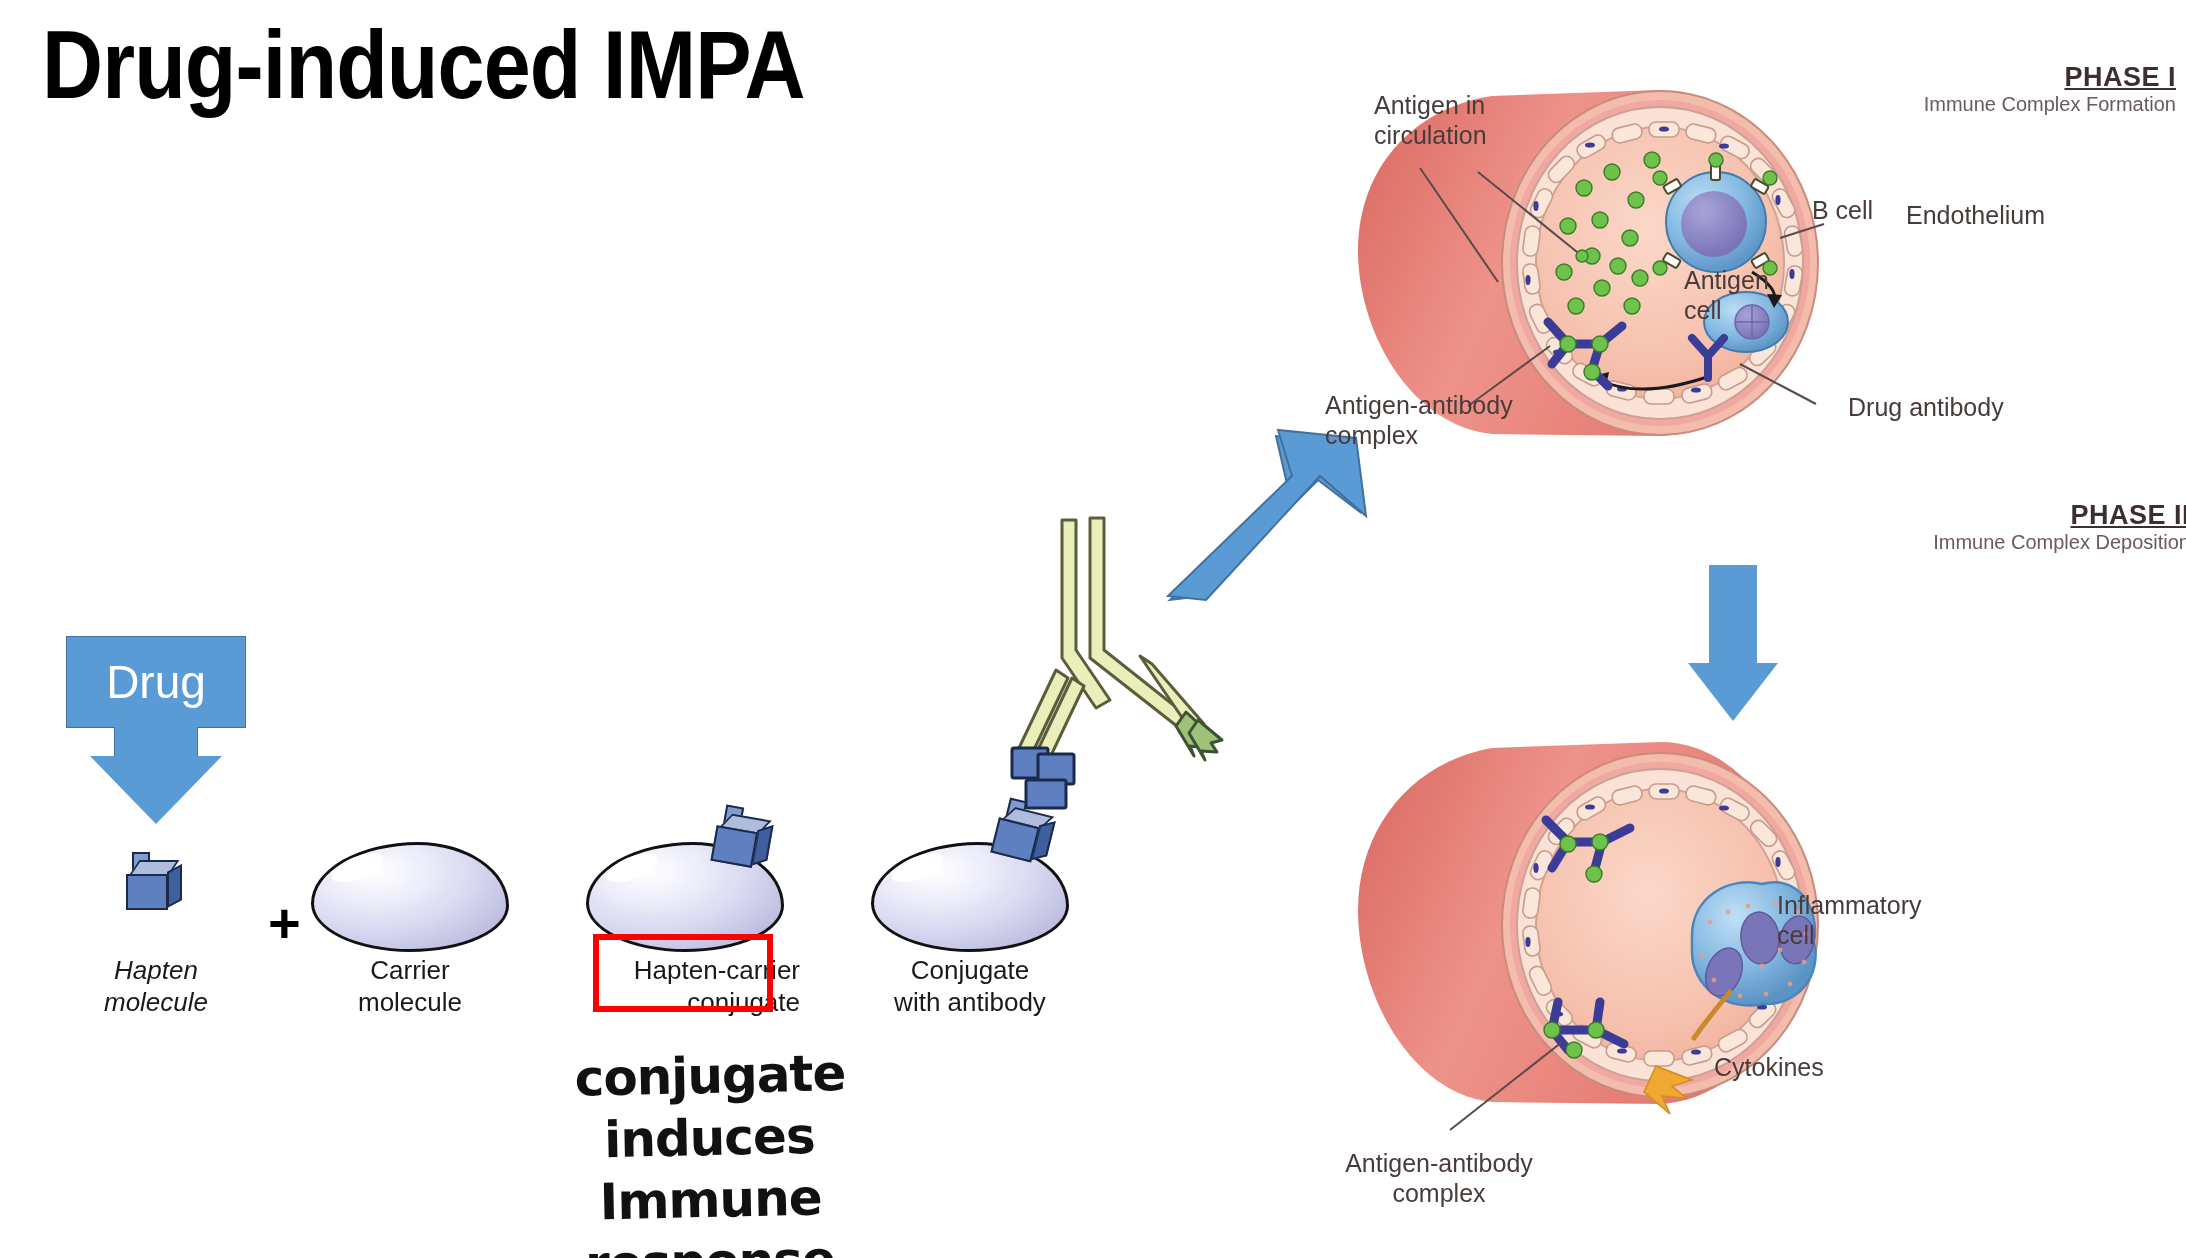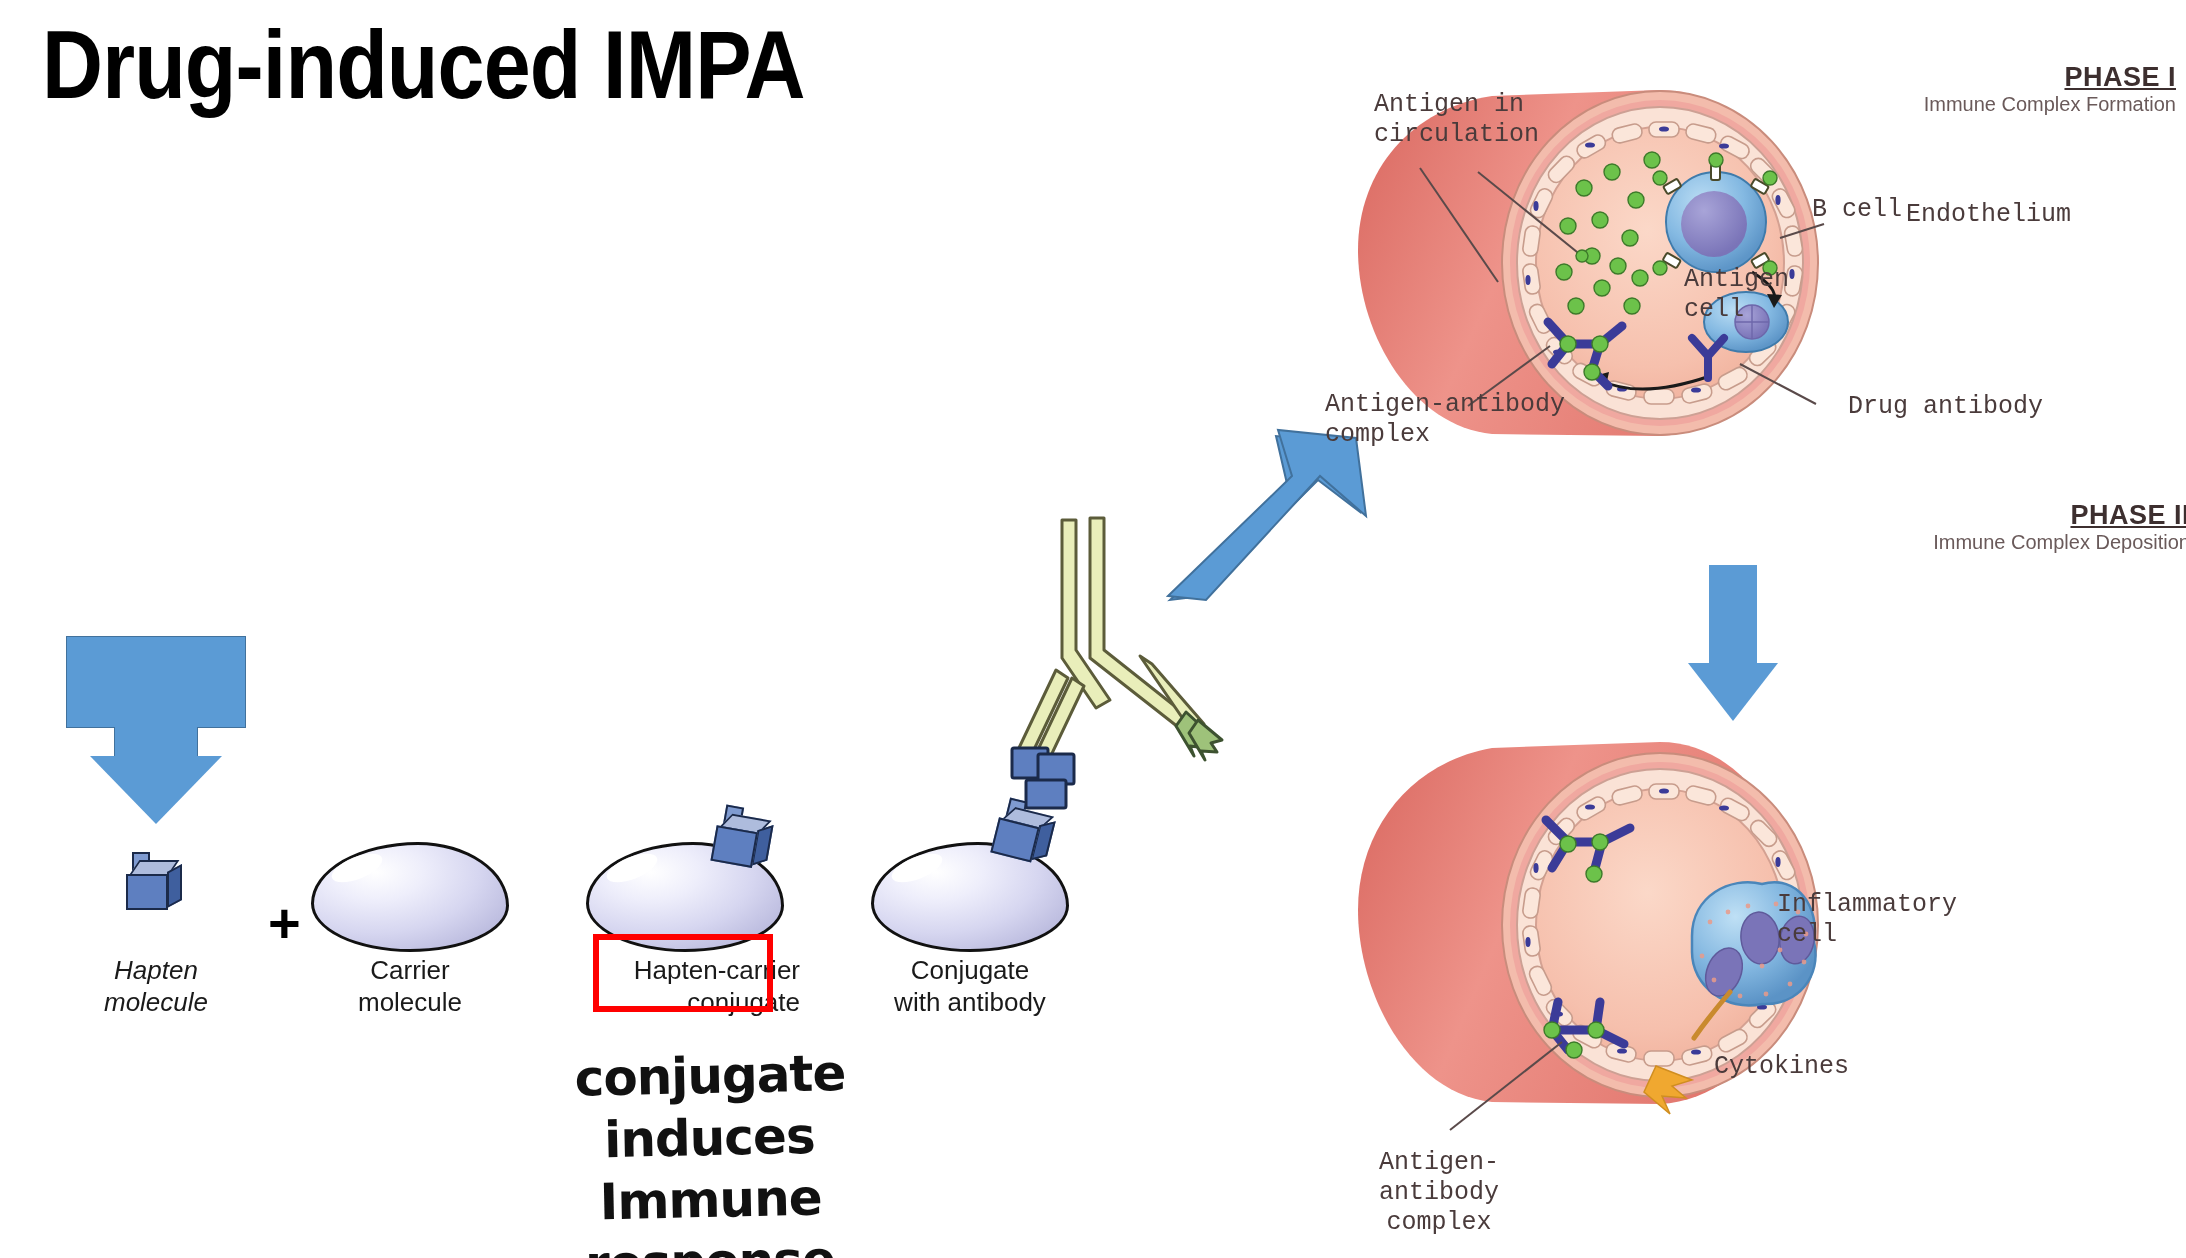--- a/index.html
+++ b/index.html
@@ -97,41 +97,42 @@
     border-left:45px solid transparent;border-right:45px solid transparent;
     border-top:58px solid #5B9BD5;
   }
 
   
   .phase-heading{position:absolute;text-align:right;color:#4a3b3b;}
   .phase-heading .ph-title{font-size:27px;font-weight:bold;letter-spacing:.5px;color:#3d2f2f;text-decoration:underline;}
   .phase-heading .ph-sub{font-size:20px;color:#6a5a5a;white-space:nowrap;}
 
   .vessel-label{
-    position:absolute;font-size:25px;color:#4a3b3b;line-height:30px;font-family:Liberation Mono, monospace;
+    position:absolute;font-size:25px;color:#4a3b3b;line-height:30px;
   }
 
   
   #handwritten-note{
     position:absolute;left:500px;top:1045px;width:420px;text-align:center;
     color:#111;font-size:50px;line-height:62px;font-weight:bold;
     font-family:"DejaVu Sans",sans-serif;
     letter-spacing:-1px;
   }
   #handwritten-note span{display:block;transform:rotate(-1.2deg);}
 </style>
 </head>
 <body>
 
 <div class="abs" id="slide-title">Drug-induced IMPA</div>
 
 <div class="abs" id="drug-arrow">
   <div class="body"></div>
   <div class="stem"></div>
   <div class="head"></div>
+  <div id="drug-label">Drug</div>
 </div>
 
 <div class="mol-slot" style="left:56px;font-style:italic;">
   <div class="mol-art">
     <div class="hapten" style="left:70px;top:40px;">
       <div class="nub"></div>
         <div class="top"></div>
         <div class="side"></div>
         <div class="front"></div>
     </div>

